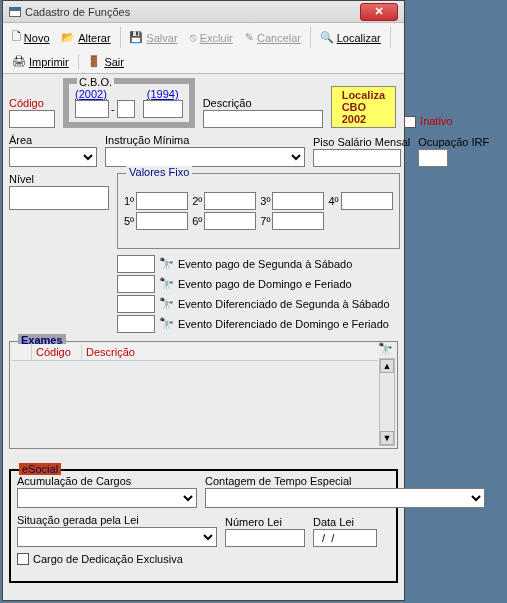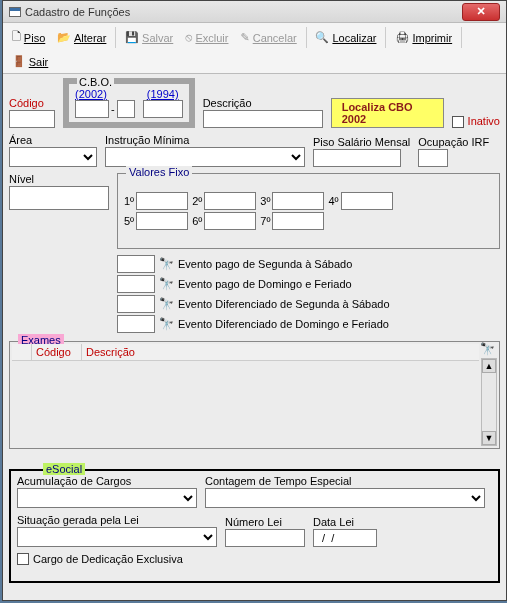--- a/index.html
+++ b/index.html
@@ -1,17 +1,17 @@
 <!DOCTYPE html>
 <html><head>
 <meta charset="utf-8">
 <style>
   * { box-sizing: border-box; font-family: Tahoma, Arial, sans-serif; font-size: 11px; }
   body { margin: 0; padding: 0; background: #5a7a9a; width: 507px; height: 603px; overflow: hidden; }
-  .window { background: #ececec; border: 1px solid #444; width: 505px; margin-left: 2px; height: 601px; }
+  .window { background: #ececec; border: 1px solid #444; width: 403px; margin-left: 2px; height: 601px; }
   .titlebar { background: linear-gradient(#e8e8e8,#d8d8d8); height: 22px; padding: 2px 6px; display: flex; align-items: center; justify-content: space-between; border-bottom: 1px solid #bbb; }
   .titlebar .title { color: #333; display: flex; align-items: center; gap: 4px; }
   .titlebar .closebtn { width: 38px; height: 18px; background: linear-gradient(#e56a6a,#c93030); border: 1px solid #922; border-radius: 3px; color: #fff; text-align: center; font-weight: bold; line-height: 14px; cursor: pointer; }
   .toolbar { background: #f4f4f4; border-bottom: 1px solid #bbb; padding: 2px 4px; display: flex; gap: 2px; flex-wrap: wrap; }
   .tbtn { border: 1px solid transparent; background: transparent; padding: 2px 4px; display: inline-flex; gap: 3px; align-items: center; cursor: pointer; }
   .tbtn.disabled { color: #999; cursor: default; }
   .tbtn .u { text-decoration: underline; }
   .sep { width:1px; background:#ccc; margin:2px 2px; }
   .body { padding: 4px 6px; position: relative; }
   .row { display: flex; gap: 8px; align-items: flex-end; margin-bottom: 6px; }
@@ -23,25 +23,25 @@
   .cbo-box { border: 6px solid #a3a3a3; padding: 4px 6px 4px; display: inline-flex; gap: 8px; align-items: flex-end; position: relative; }
   .cbo-box .cbo-title { position: absolute; top: -8px; left: 8px; background: #ececec; padding: 0 2px; color: #000; }
   .link { color: #0000cc; text-decoration: underline; cursor: pointer; }
   .yellowbtn { background: #ffff66; border: 1px solid #888; padding: 2px 10px; font-weight: bold; color: #8a1a1a; cursor: pointer; }
   .chk { display: inline-flex; align-items: center; gap: 4px; }
   .chkbox { width: 12px; height: 12px; border: 1px solid #555; background: #fff; display:inline-block; }
   .eventrow { display: flex; align-items: center; gap: 4px; margin: 2px 0; }
   .eventrow input { width: 38px; }
   .binoc { font-size: 12px; }
   .exames-box { border: 1px solid #888; padding: 2px; margin-top: 4px; position: relative; height: 108px; }
-  .exames-box .leg { position: absolute; top: -8px; left: 8px; background: #f9a8d4; padding: 0 3px; color: #000080; }
+  .exames-box .leg { position: absolute; top: -8px; left: 8px; background: #a3a3a3; padding: 0 3px; color: #000080; font-weight: bold; }
   .exames-head { display: flex; border-bottom: 1px solid #ccc; background: #f0f0f0; }
   .exames-head .col { padding: 2px 4px; color: #c00000; }
   .esocial-frame { border: 2px solid #000; padding: 4px 6px 10px; margin-top: 20px; position: relative; }
-  .esocial-frame .leg { position: absolute; top: -8px; left: 8px; background: #bef264; padding: 0 3px; color: #000080; margin-left: 24px; }
+  .esocial-frame .leg { position: absolute; top: -8px; left: 8px; background: #c2410c; padding: 0 3px; color: #000080; }
   .valores { position: relative; border: 1px solid #888; padding: 16px 6px; }
   .valores .leg { position: absolute; top: -8px; left: 8px; background: #ececec; padding: 0 3px; color: #000080; }
   .vfrow { display:flex; gap:4px; margin:2px 0; }
   .vfcell { display:flex; align-items:center; gap:2px; }
   .vfcell input { width: 52px; }
   .form-icon { width:12px; height:10px; border:1px solid #666; background:#fff; display:inline-block; position:relative; }
   .form-icon::before { content:""; position:absolute; top:0; left:0; right:0; height:3px; background:#3a6ea5; }
   .scrollbar { position:absolute; right:2px; top:16px; bottom:2px; width:16px; background:#e8e8e8; border:1px solid #bbb; display:flex; flex-direction:column; justify-content:space-between; }
   .scrollbar .arr { height:14px; background:#ddd; border:1px solid #aaa; text-align:center; line-height:12px; font-size:9px; cursor:pointer;}
   .small-binoc { position:absolute; right:4px; top:0px; font-size:12px; }
@@ -55,21 +55,21 @@
     <span class="title">
       <span class="form-icon"></span>
       <span>Cadastro de Funções</span>
     </span>
     <div class="closebtn">✕</div>
   </div>
 
   <div class="toolbar">
     <span class="tbtn">
       <span>🗋</span>
-      <span><span class="u">Piso</span></span>
+      <span><span class="u">Novo</span></span>
     </span>
     <span class="tbtn">
       <span style="color:#c90;">📂</span>
       <span><span class="u">Alterar</span></span>
     </span>
     <span class="sep"></span>
     <span class="tbtn disabled">
       <span>💾</span>
       <span><span class="u">Salvar</span></span>
     </span>

